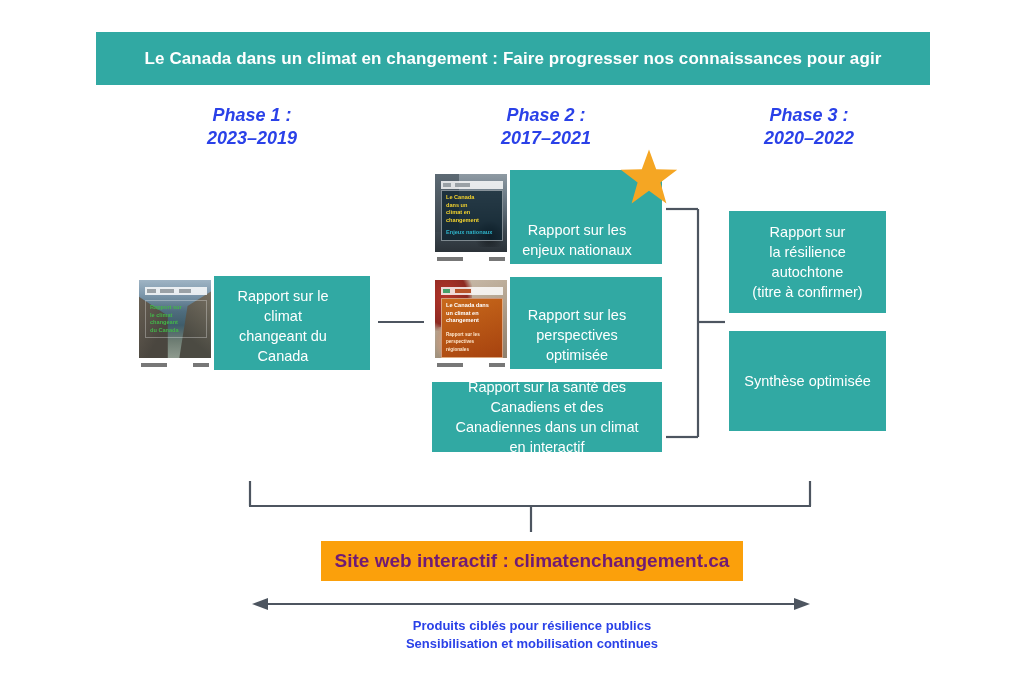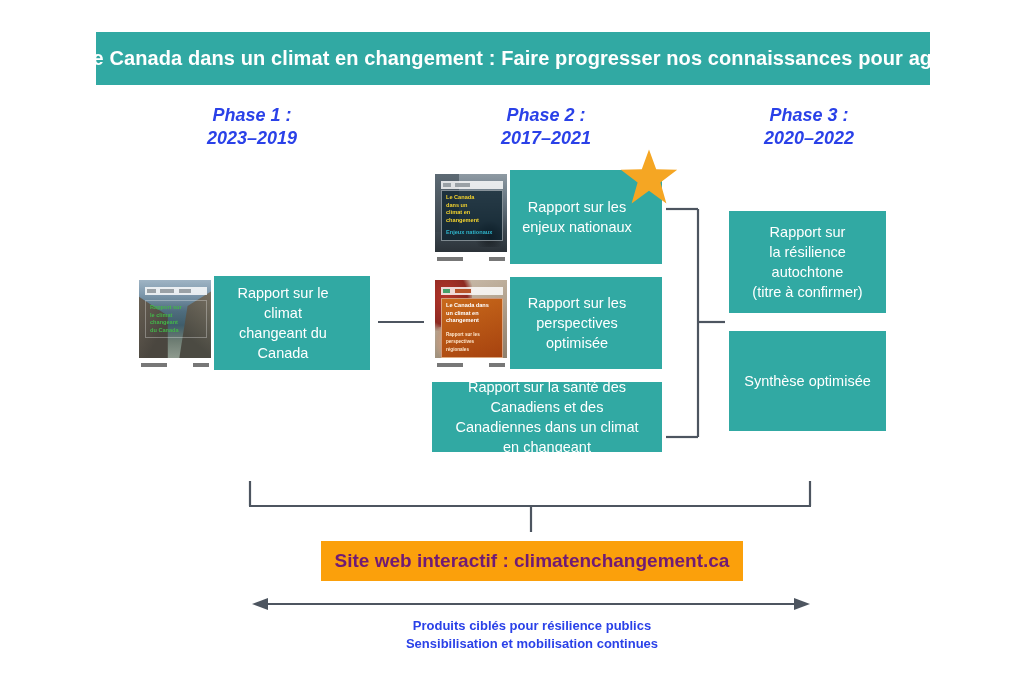--- a/index.html
+++ b/index.html
@@ -27,21 +27,21 @@
     top: 32px;
     width: 834px;
     height: 53px;
     background: #31A9A3;
     display: flex;
     align-items: center;
     justify-content: center;
   }
   .header-banner-text {
     color: #ffffff;
-    font-size: 20px;
+    font-size: 17px;
     font-weight: 700;
     letter-spacing: 0.1px;
     white-space: nowrap;
   }
 
   
   .phase-heading {
     position: absolute;
     color: #2A41E8;
     font-weight: 700;
@@ -71,20 +71,21 @@
     justify-content: center;
     color: #ffffff;
     font-size: 14.5px;
     line-height: 20px;
     text-align: center;
     padding: 4px 8px;
   }
   .report-box.with-thumb .label {
     padding-left: 4px;
     padding-right: 22px;
+    align-items: flex-end;
   }
 
   
   .thumb {
     position: relative;
     width: 78px;
     flex: 0 0 78px;
     align-self: center;
     height: 94px;
     background: #cfcfcf;
@@ -407,21 +408,21 @@
       </div>
     </div>
   </div>
 
   <div class="report-box" id="box-sante">
     <div class="label">
       <div>
         <span>Rapport sur la santé des</span><br>
         <span>Canadiens et des</span><br>
         <span>Canadiennes dans un climat</span><br>
-        <span>en changeant</span>
+        <span>en interactif</span>
       </div>
     </div>
   </div>
 
   <div class="report-box" id="box-resilience">
     <div class="label">
       <div>
         <span>Rapport sur</span><br>
         <span>la résilience autochtone</span><br>
         <span>(titre à confirmer)</span>

